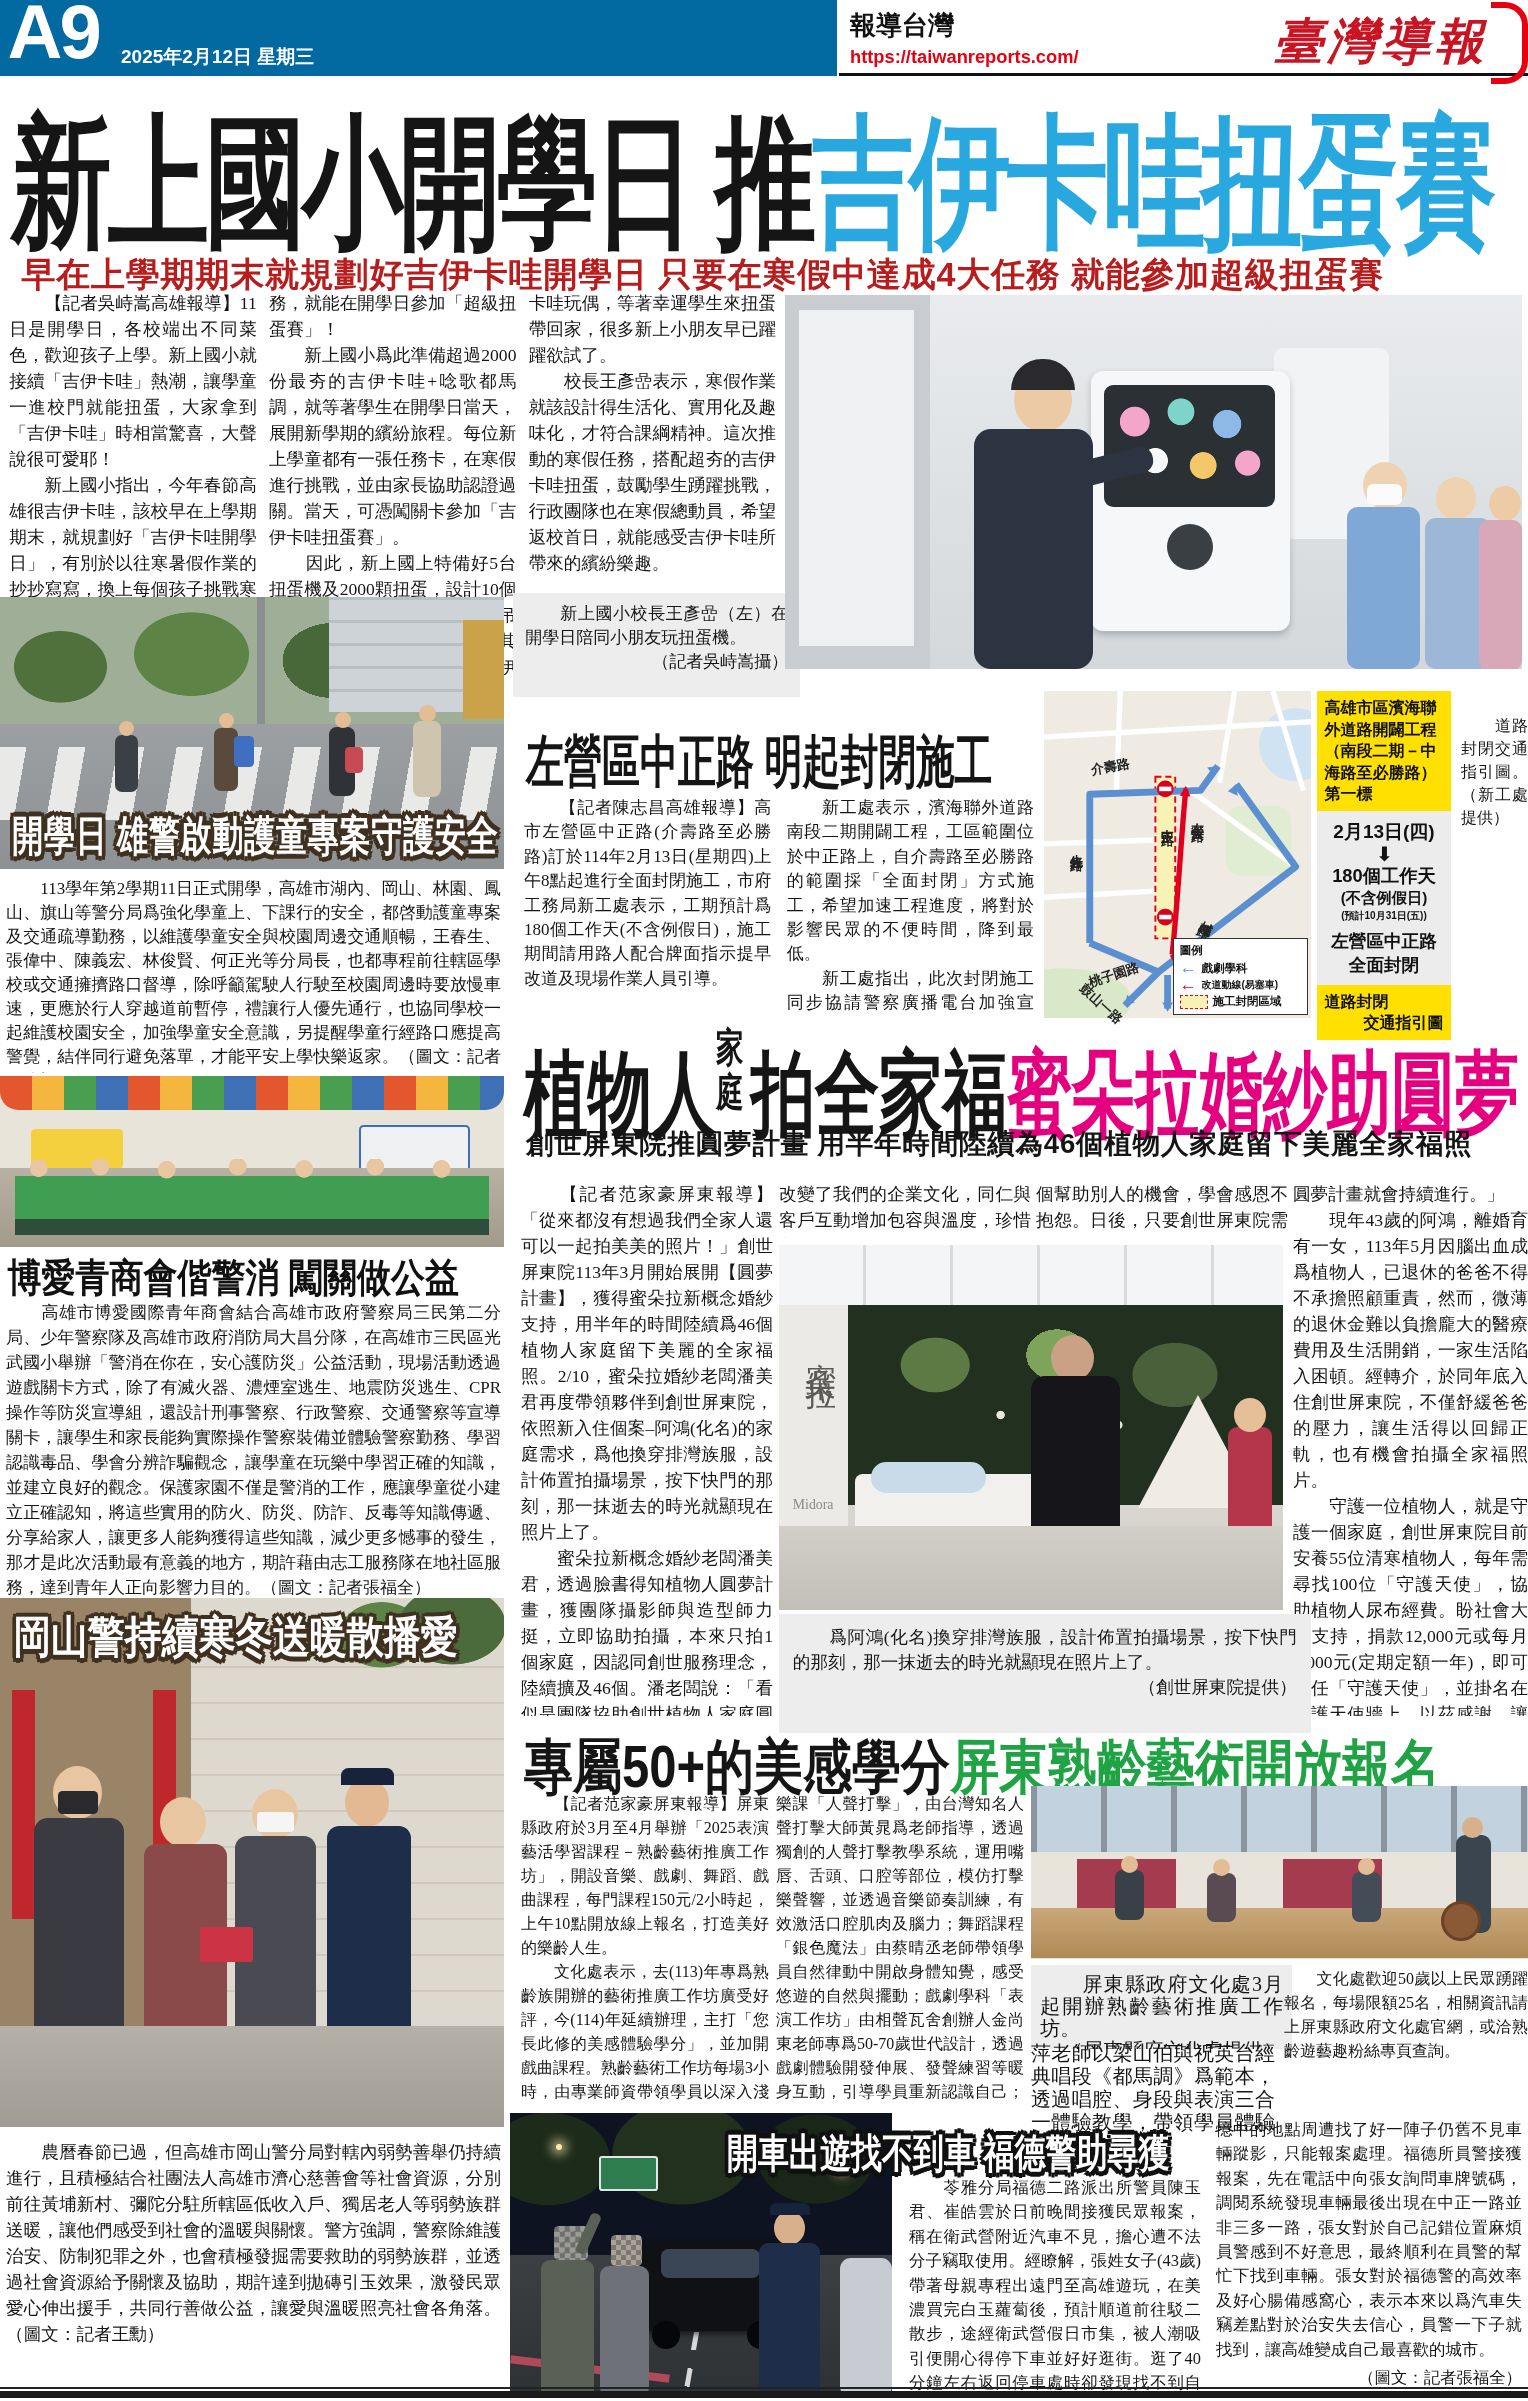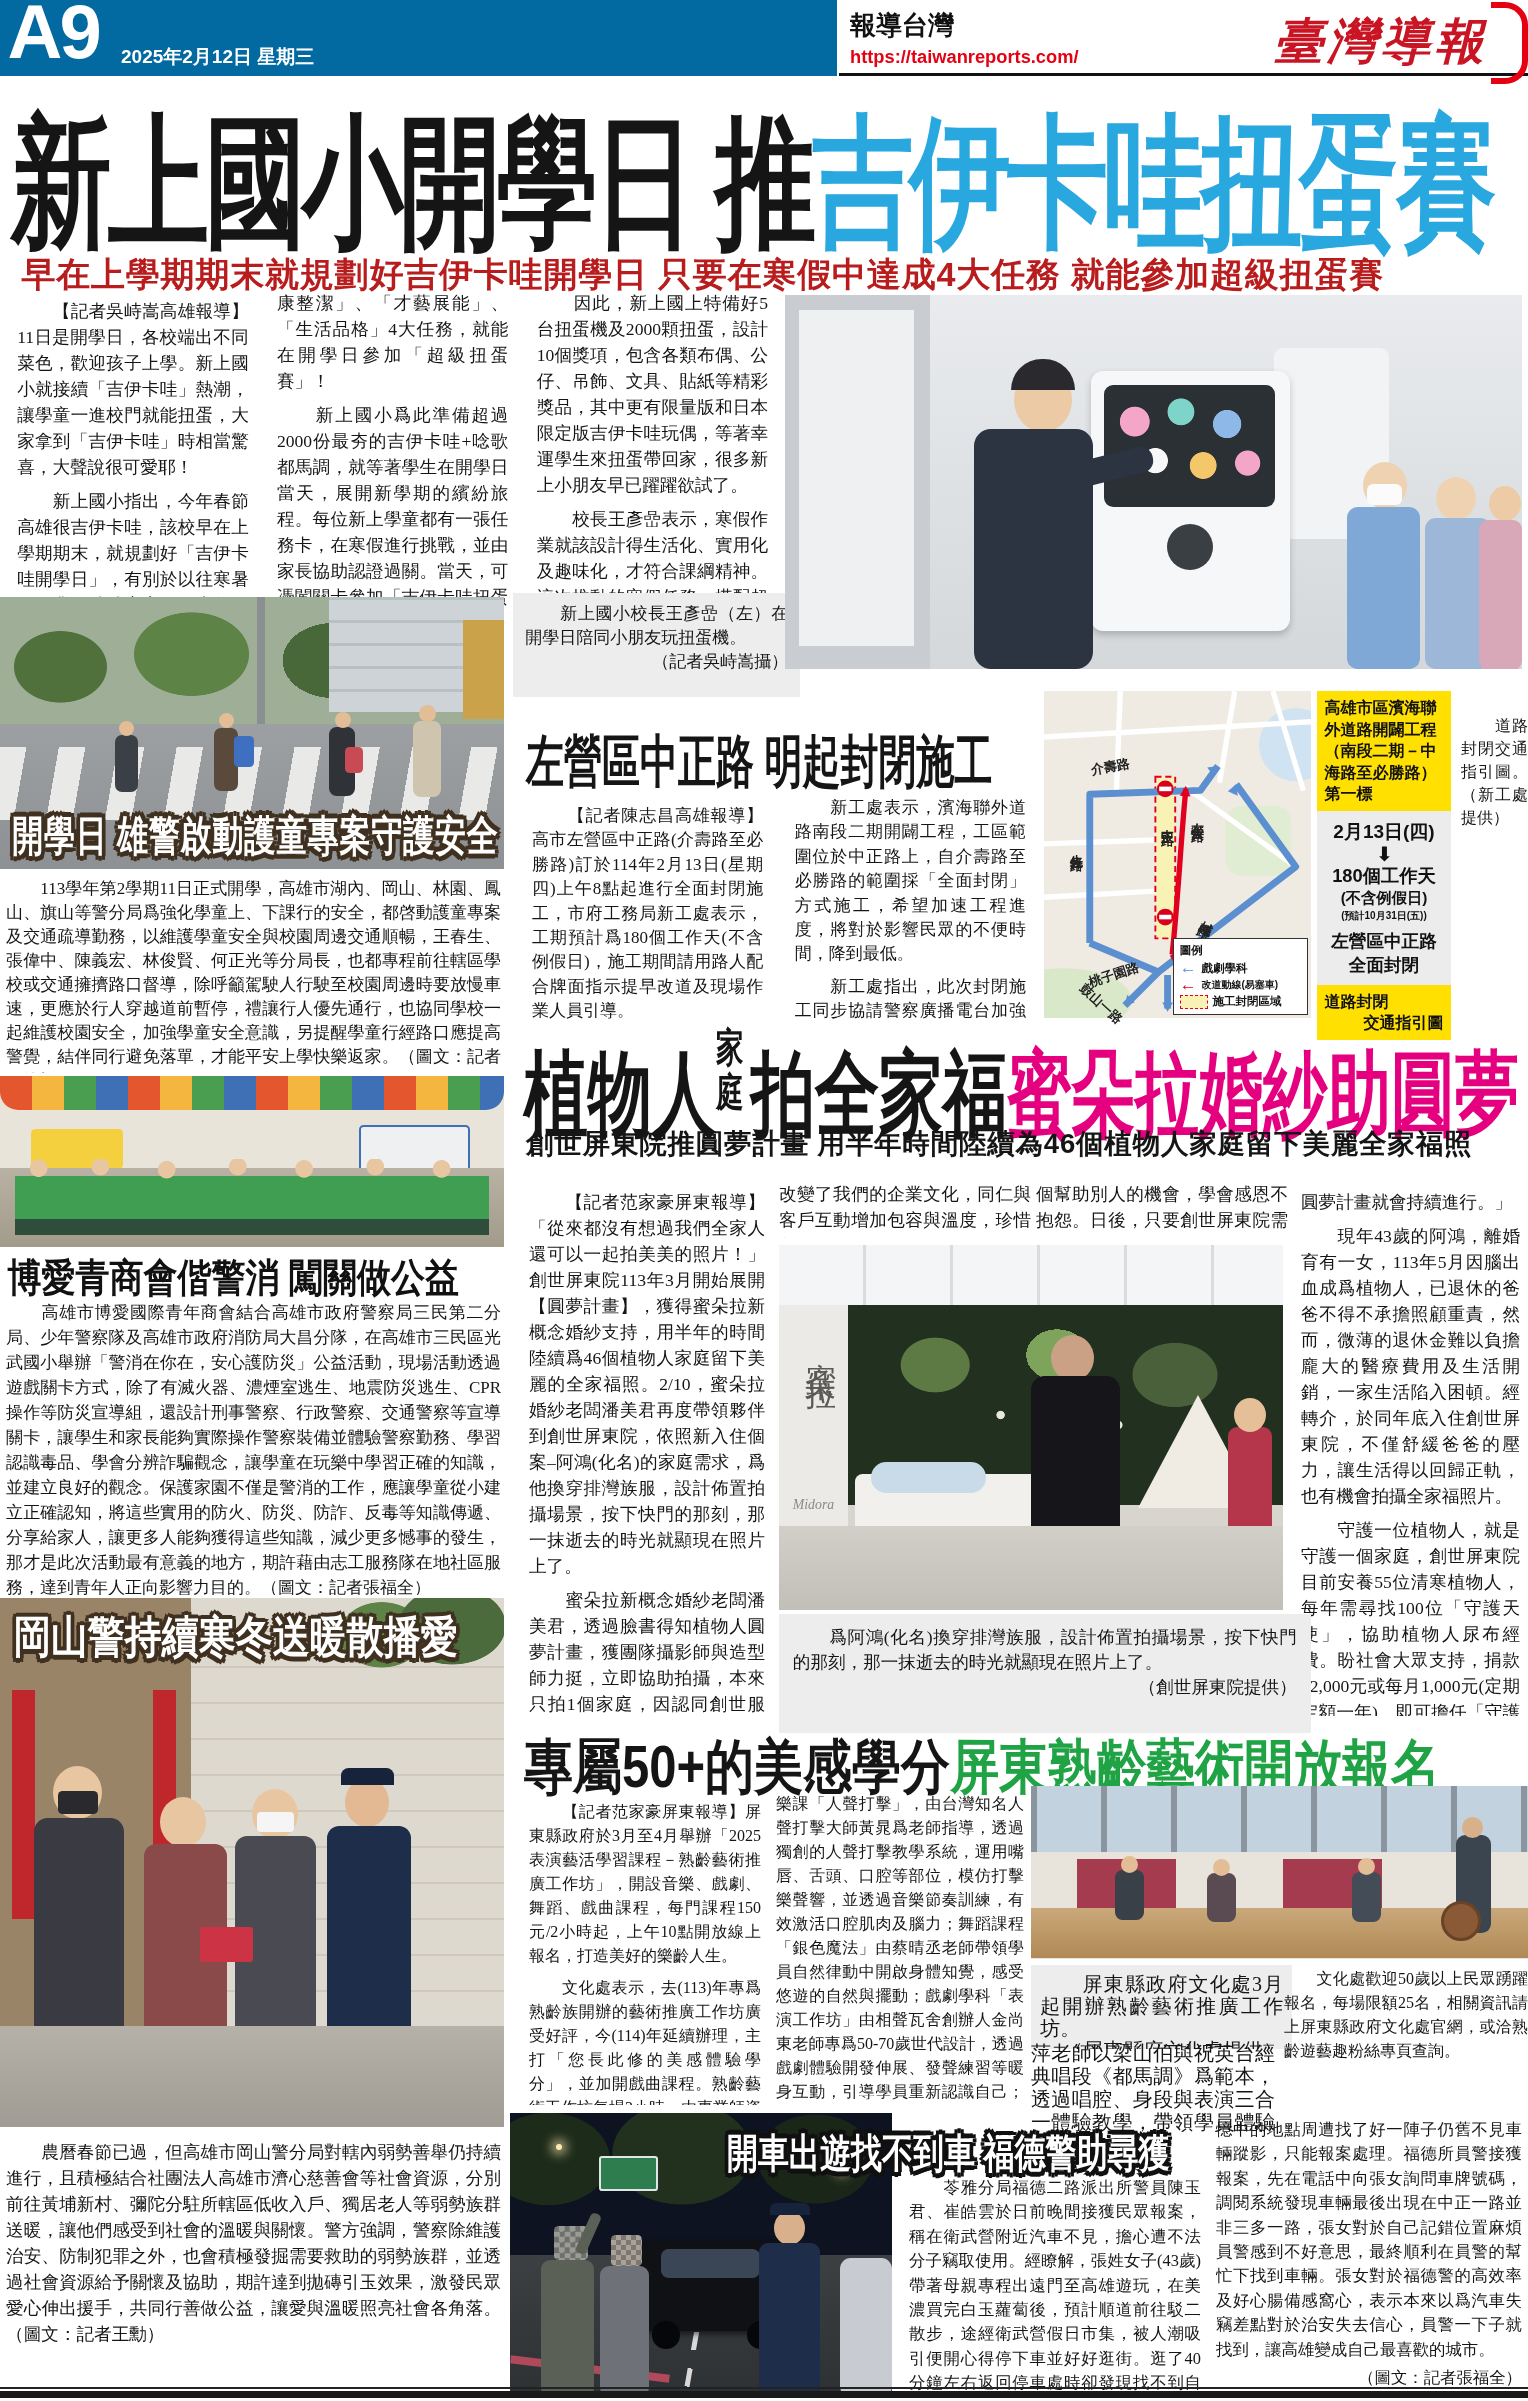--- a/index.html
+++ b/index.html
@@ -3,21 +3,21 @@
 <meta charset="utf-8">
 <style>
   html,body{margin:0;padding:0}
   body{width:1528px;height:2401px;position:relative;background:#fff;
        font-family:"Liberation Serif","DejaVu Serif",serif;color:#151515;overflow:hidden}
   .ab{position:absolute}
   .sans{font-family:"Liberation Sans","DejaVu Sans",sans-serif}
   .hl{font-family:"Liberation Sans","DejaVu Sans",sans-serif;font-weight:900;white-space:nowrap}
   .stretch{transform-origin:left top}
   .bodytext{font-size:17.6px;line-height:26px;text-align:justify;overflow:hidden}
-  .bodytext p{margin:8px}
+  .bodytext p{margin:0}
   .capbox{background:#ededed;padding:9.2px 12.2px;font-size:17px;line-height:24px;text-align:justify;overflow:hidden}
   .credit{display:block;text-align:right}
   .photo{position:absolute;overflow:hidden}
   .outline-brown{color:#fff;text-shadow:-3.1px -3.1px 0 #40301f,3.1px -3.1px 0 #40301f,-3.1px 3.1px 0 #40301f,3.1px 3.1px 0 #40301f,0 -3.8px 0 #40301f,0 3.8px 0 #40301f,-3.8px 0 0 #40301f,3.8px 0 0 #40301f}
   .outline-black{color:#fff;text-shadow:-3.1px -3.1px 0 #101010,3.1px -3.1px 0 #101010,-3.1px 3.1px 0 #101010,3.1px 3.1px 0 #101010,0 -3.8px 0 #101010,0 3.8px 0 #101010,-3.8px 0 0 #101010,3.8px 0 0 #101010}
   .outline-white{text-shadow:-2.3px -2.3px 0 #fff,2.3px -2.3px 0 #fff,-2.3px 2.3px 0 #fff,2.3px 2.3px 0 #fff,0 -3.1px 0 #fff,0 3.1px 0 #fff,-3.1px 0 0 #fff,3.1px 0 0 #fff}
   
   .hdr-red{left:0;top:0;width:837px;height:76px;background:#0369a1}
   .hdr-edition{left:7.6px;top:-12.2px;font-size:76px;font-weight:900;color:#fff;letter-spacing:-3.1px}
   .hdr-date{left:121px;top:44px;font-size:19px;font-weight:700;color:#fff}
@@ -280,21 +280,21 @@
   <p>圓夢計畫就會持續進行。」</p>
   <p>　　現年43歲的阿鴻，離婚育有一女，113年5月因腦出血成爲植物人，已退休的爸爸不得不承擔照顧重責，然而，微薄的退休金難以負擔龐大的醫療費用及生活開銷，一家生活陷入困頓。經轉介，於同年底入住創世屏東院，不僅舒緩爸爸的壓力，讓生活得以回歸正軌，也有機會拍攝全家福照片。</p>
   <p>　　守護一位植物人，就是守護一個家庭，創世屏東院目前安養55位清寒植物人，每年需尋找100位「守護天使」，協助植物人尿布經費。盼社會大眾支持，捐款12,000元或每月1,000元(定期定額一年)，即可擔任「守護天使」，並掛名在守護天使牆上，以茲感謝，讓關懷持續不斷，守護專線：(08)7210038分機1205王小姐。</p>
 </div>
 
 <div class="photo" style="left:779px;top:1245px;width:504px;height:365px;background:#d8d5cf">
   <div class="ab" style="left:0;top:0;width:504px;height:60px;background:repeating-linear-gradient(90deg,#f4f5f6 0 84px,#d9dbdd 84px 87px),repeating-linear-gradient(0deg,#f4f5f6 0 27.5px,#d9dbdd 27.5px 30px)"></div>
   <div class="ab" style="left:0;top:60px;width:69px;height:222px;background:#eceae6"></div>
   <div class="ab" style="left:69px;top:60px;width:436px;height:200px;background:radial-gradient(53px 42px at 20% 30%,#5d7a45 0 34px,transparent 35px),radial-gradient(46px 38px at 48% 25%,#7ea45c 0 31px,transparent 31px),radial-gradient(61px 46px at 75% 35%,#49603a 0 42px,transparent 43px),radial-gradient(6.1px 6.1px at 35% 55%,#e8e8d8 0 3.8px,transparent 4.6px),radial-gradient(6.1px 6.1px at 62% 60%,#e8e8d8 0 3.8px,transparent 4.6px),#22301f"></div>
   <div class="ab vert" style="left:20px;top:92px;color:#5a5a58;font-size:31px;letter-spacing:9.2px">蜜朵拉</div>
-  <div class="ab" style="left:13.8px;top:252px;color:#8a8a88;font-size:13.8px;font-style:italic">Midora</div>
+  <div class="ab" style="left:13.8px;top:252px;color:#8a8a88;font-size:13.8px;">Midora</div>
   <div class="ab" style="left:359px;top:150px;width:0;height:0;border-left:60px solid transparent;border-right:60px solid transparent;border-bottom:113px solid #f0ece4"></div>
   <div class="ab" style="left:76px;top:229px;width:183px;height:73px;background:#f2f0ec;border-radius:7.6px"></div>
   <div class="ab" style="left:92px;top:217px;width:115px;height:31px;background:#c9dbe8;border-radius:15.3px"></div>
   <div class="ab" style="left:272px;top:90px;width:43px;height:46px;background:#caa184;border-radius:50%"></div>
   <div class="ab" style="left:252px;top:131px;width:89px;height:183px;background:#15151a;border-radius:13.8px"></div>
   <div class="ab" style="left:449px;top:182px;width:44px;height:115px;background:#b5364a;border-radius:9.2px"></div>
   <div class="ab" style="left:455px;top:153px;width:32px;height:34px;background:#e5bf98;border-radius:50%"></div>
   <div class="ab" style="left:0;top:281px;width:504px;height:84px;background:linear-gradient(#d2cfc8,#c2bfb8)"></div>
 </div>
 <div class="ab capbox dream-capbox">

